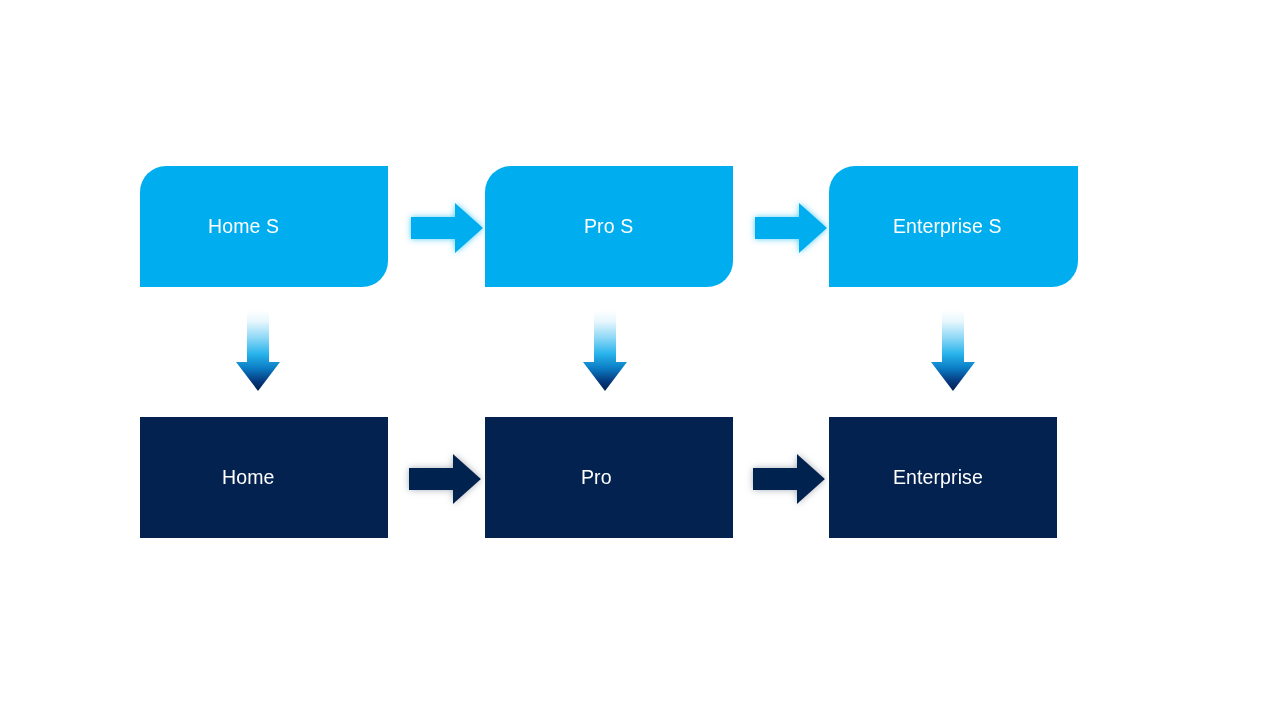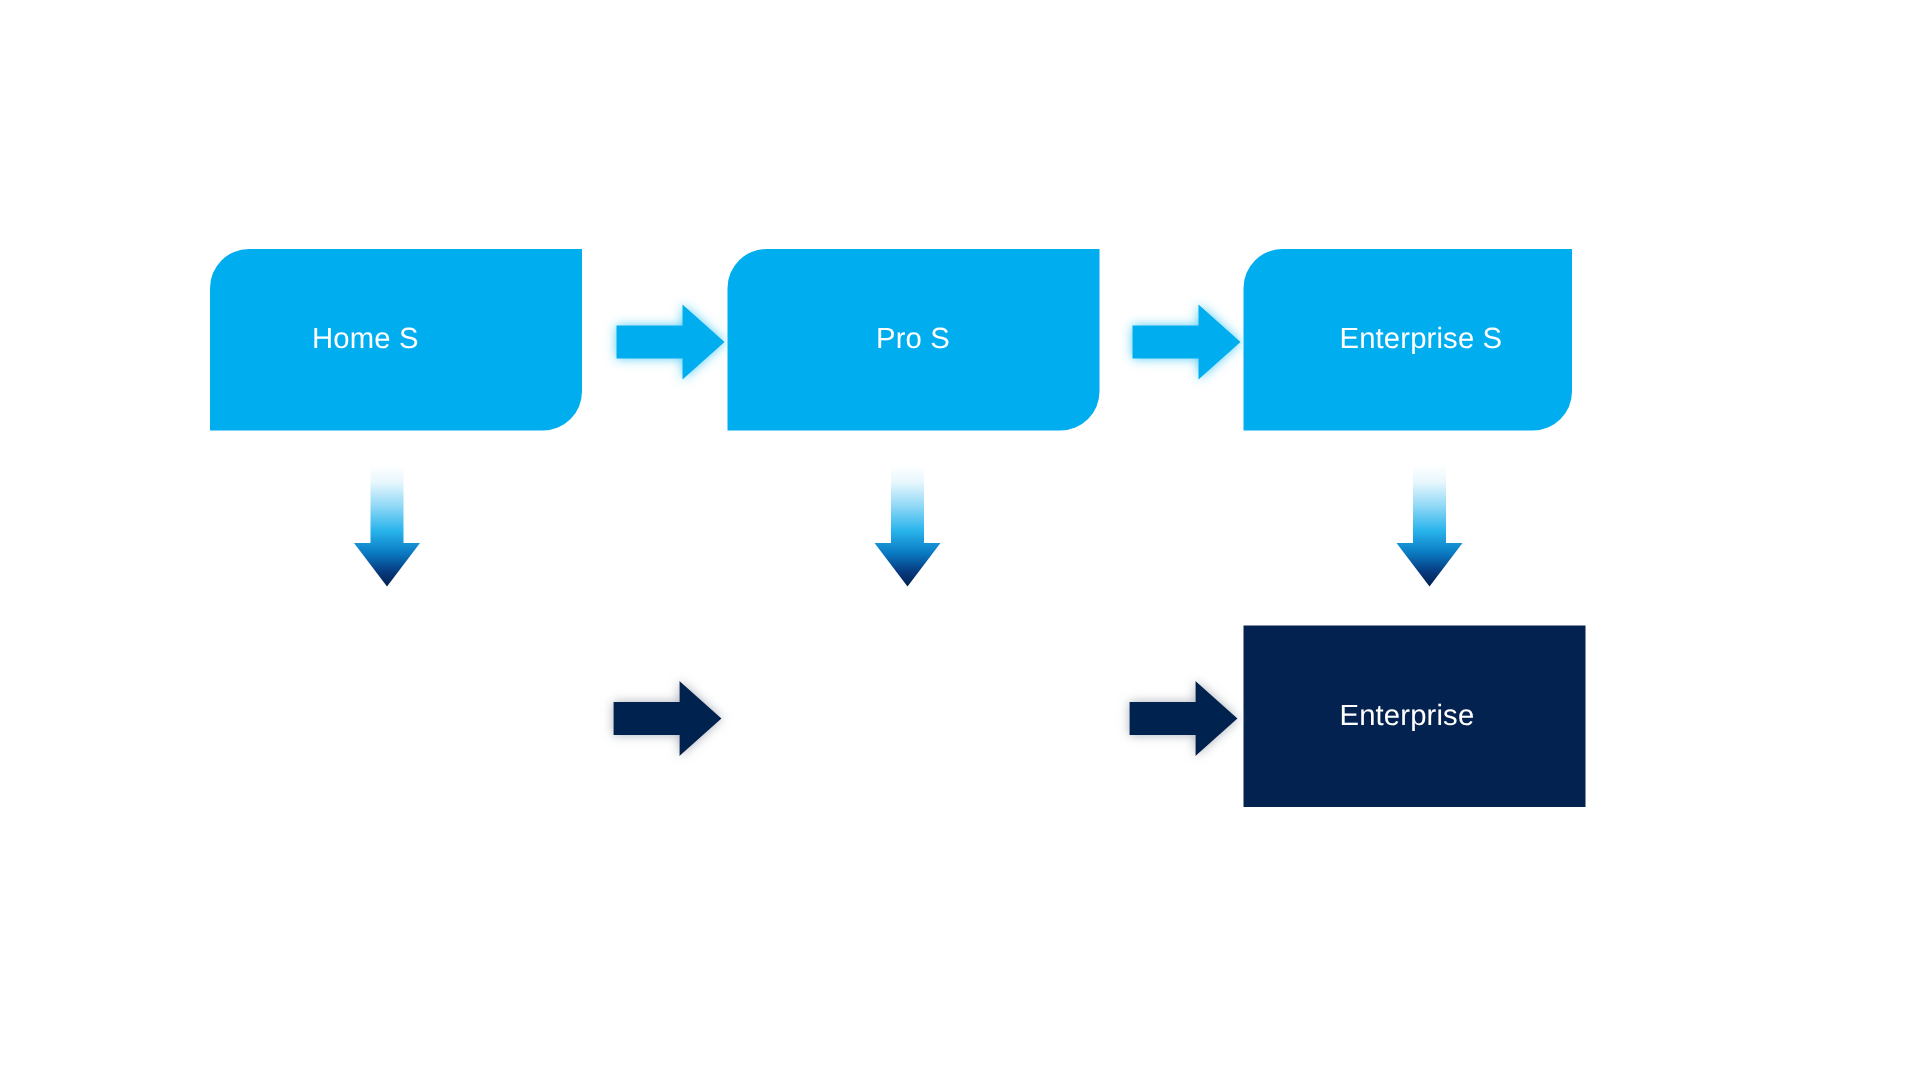--- a/index.html
+++ b/index.html
@@ -73,25 +73,31 @@
 <div id="canvas">
 
   <div class="node node-top" style="left:140px; top:166px; width:248px; height:121px; padding-left:68px;">
     <span class="node-label">Home S</span>
   </div>
 
   <div class="node node-top" style="left:485px; top:166px; width:248px; height:121px; padding-left:99px;align-items:center;">
     <span class="node-label">Pro S</span>
   </div>
 
-  <div class="node node-top" style="left:829px; top:166px; width:219px; height:121px; padding-left:64px;">
+  <div class="node node-top" style="left:829px; top:166px; width:249px; height:121px; padding-left:64px;">
     <span class="node-label">Enterprise S</span>
   </div>
 
+  <div class="node node-bottom" style="left:140px; top:417px; width:248px; height:121px; padding-left:82px;">
+    <span class="node-label">Home</span>
+  </div>
 
+  <div class="node node-bottom" style="left:485px; top:417px; width:248px; height:121px; padding-left:96px;">
+    <span class="node-label">Pro</span>
+  </div>
 
   <div class="node node-bottom" style="left:829px; top:417px; width:228px; height:121px; padding-left:64px;">
     <span class="node-label">Enterprise</span>
   </div>
 
   <svg width="0" height="0" style="position:absolute;">
     <defs>
 
       <linearGradient id="vGrad" x1="0" y1="0" x2="0" y2="1">
         <stop offset="0%" stop-color="#FFFFFF"></stop>

